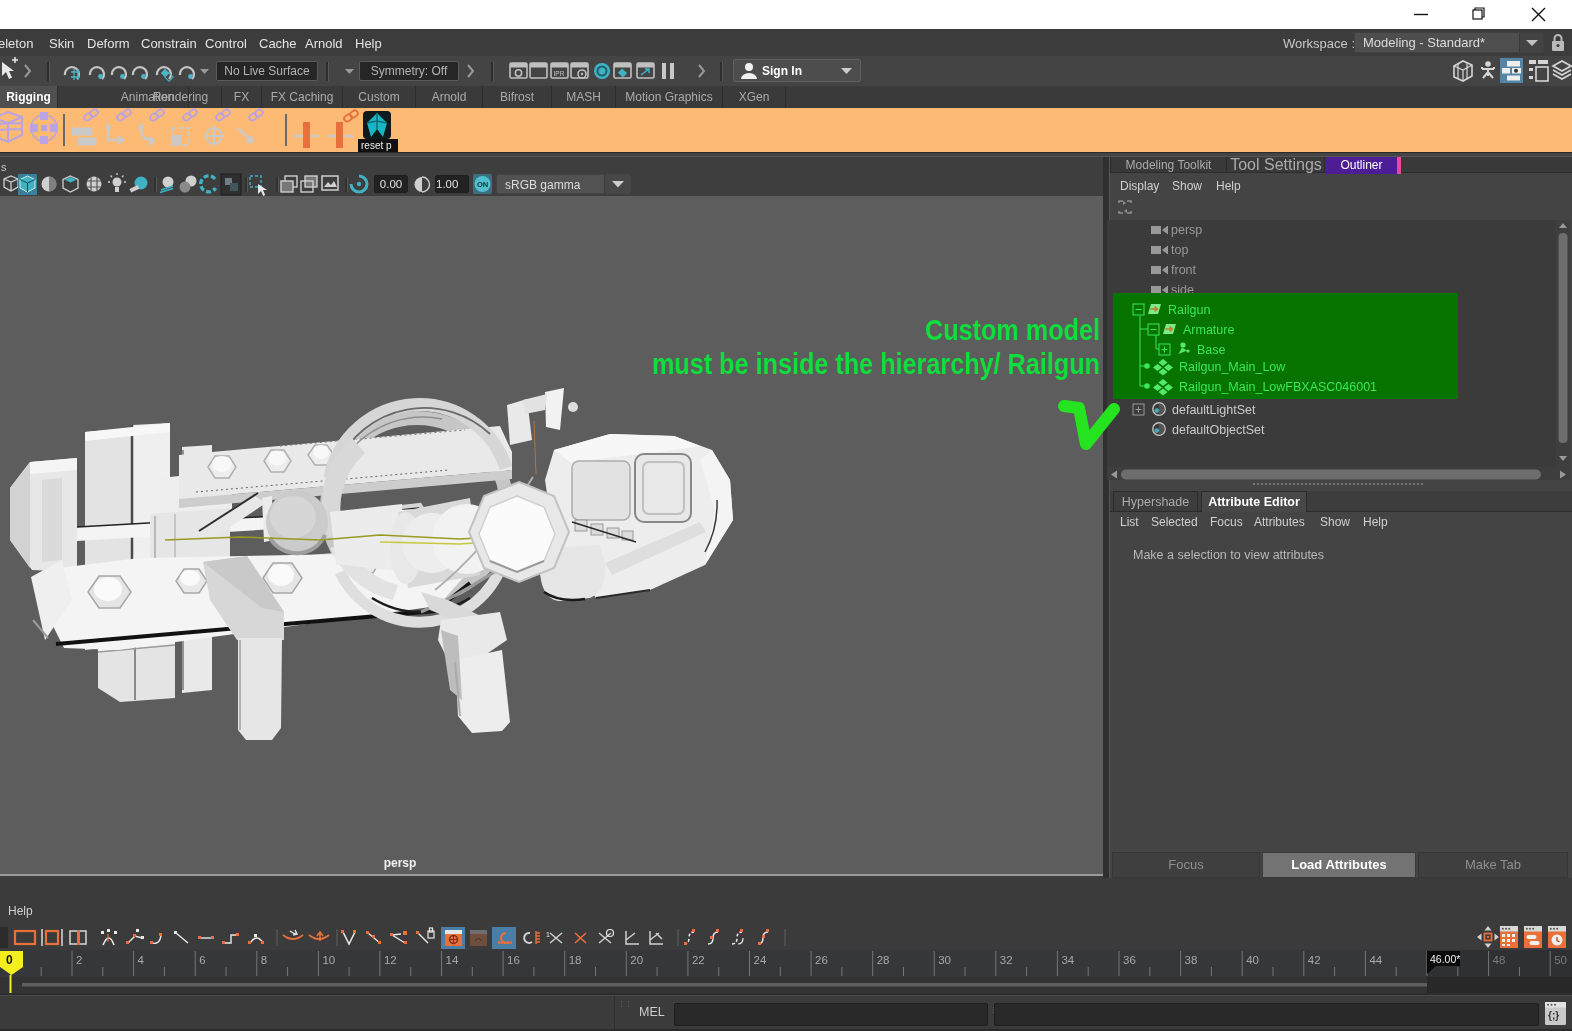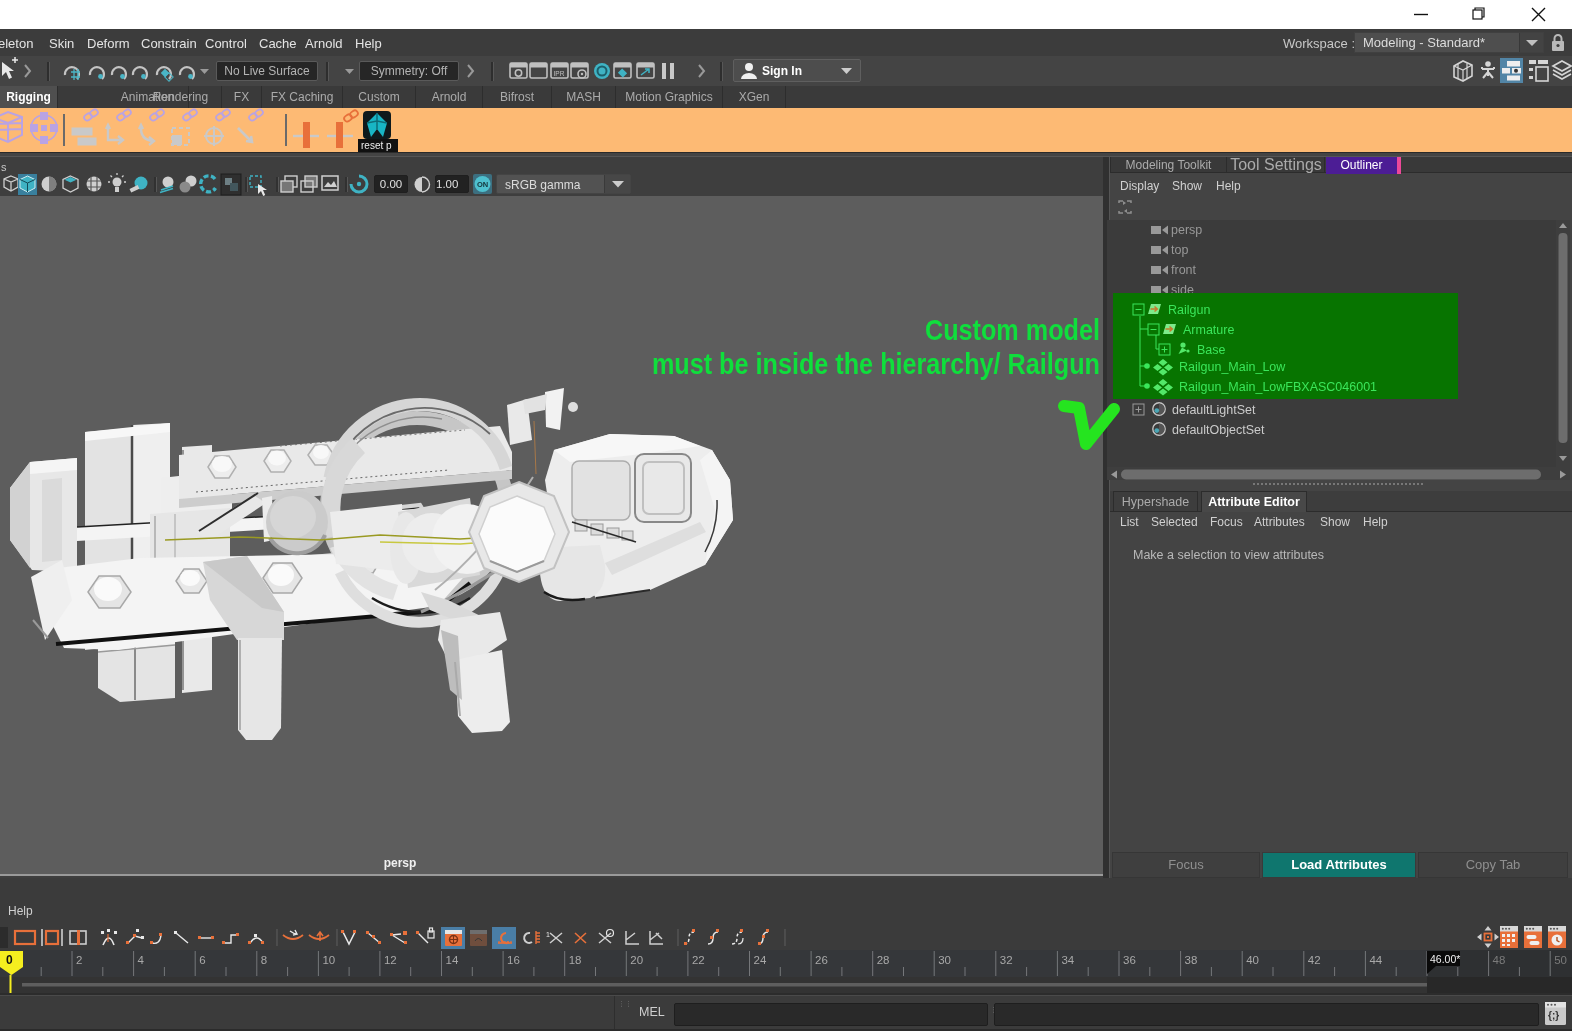--- a/index.html
+++ b/index.html
@@ -613,22 +613,22 @@
   </div>
   <span style="position:absolute;left:17px;top:358px;font-size:12px;color:#d0d0d0;">List</span>
   <span style="position:absolute;left:48px;top:358px;font-size:12px;color:#d0d0d0;">Selected</span>
   <span style="position:absolute;left:107px;top:358px;font-size:12px;color:#d0d0d0;">Focus</span>
   <span style="position:absolute;left:151px;top:358px;font-size:12px;color:#d0d0d0;">Attributes</span>
   <span style="position:absolute;left:217px;top:358px;font-size:12px;color:#d0d0d0;">Show</span>
   <span style="position:absolute;left:260px;top:358px;font-size:12px;color:#d0d0d0;">Help</span>
   <span style="position:absolute;left:30px;top:391px;font-size:12.5px;color:#b8b8b8;">Make a selection to view attributes</span>
 
   <div style="position:absolute;left:9px;top:695px;width:148px;height:26px;background:#3f3f3f;border:1px solid #363636;color:#8f8f8f;font-size:13px;text-align:center;line-height:24px;">Focus</div>
-  <div style="position:absolute;left:159px;top:695px;width:154px;height:26px;background:#0f766e;border:1px solid #3a3a3a;color:#fff;font-size:13px;font-weight:bold;text-align:center;line-height:24px;">Load Attributes</div>
-  <div style="position:absolute;left:315px;top:695px;width:150px;height:26px;background:#3f3f3f;border:1px solid #363636;color:#8f8f8f;font-size:13px;text-align:center;line-height:24px;">Copy Tab</div>
+  <div style="position:absolute;left:159px;top:695px;width:154px;height:26px;background:#737373;border:1px solid #3a3a3a;color:#fff;font-size:13px;font-weight:bold;text-align:center;line-height:24px;">Load Attributes</div>
+  <div style="position:absolute;left:315px;top:695px;width:150px;height:26px;background:#3f3f3f;border:1px solid #363636;color:#8f8f8f;font-size:13px;text-align:center;line-height:24px;">Make Tab</div>
 </div>
 
 <div class="abs bottomarea" id="bottomarea">
   <span style="position:absolute;left:8px;top:26px;font-size:12px;color:#d0d0d0;">Help</span>
   <div id="animicons" style="position:absolute;left:0;top:47px;width:1572px;height:25px;">
 <svg width="1572" height="25" style="position:absolute;left:0;top:0">
 <rect x="0" y="2" width="8" height="21" fill="#2c2c2c"></rect>
 <rect x="15" y="6" width="20" height="13" fill="none" stroke="#e8703a" stroke-width="2.2"></rect>
 <g>
           <rect x="46" y="6" width="12" height="13" fill="none" stroke="#e8703a" stroke-width="2.2"></rect>

